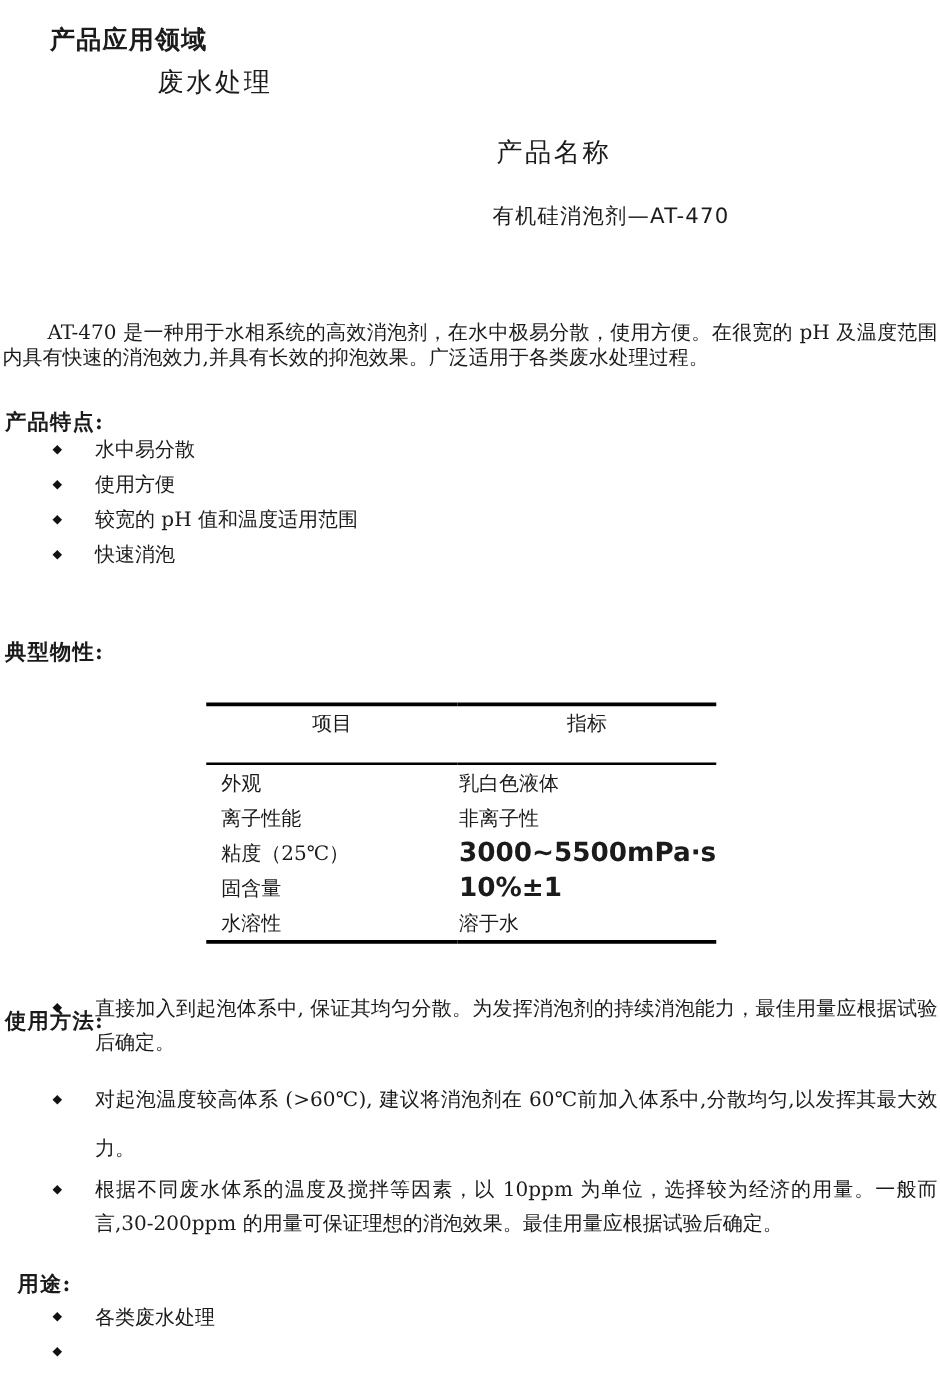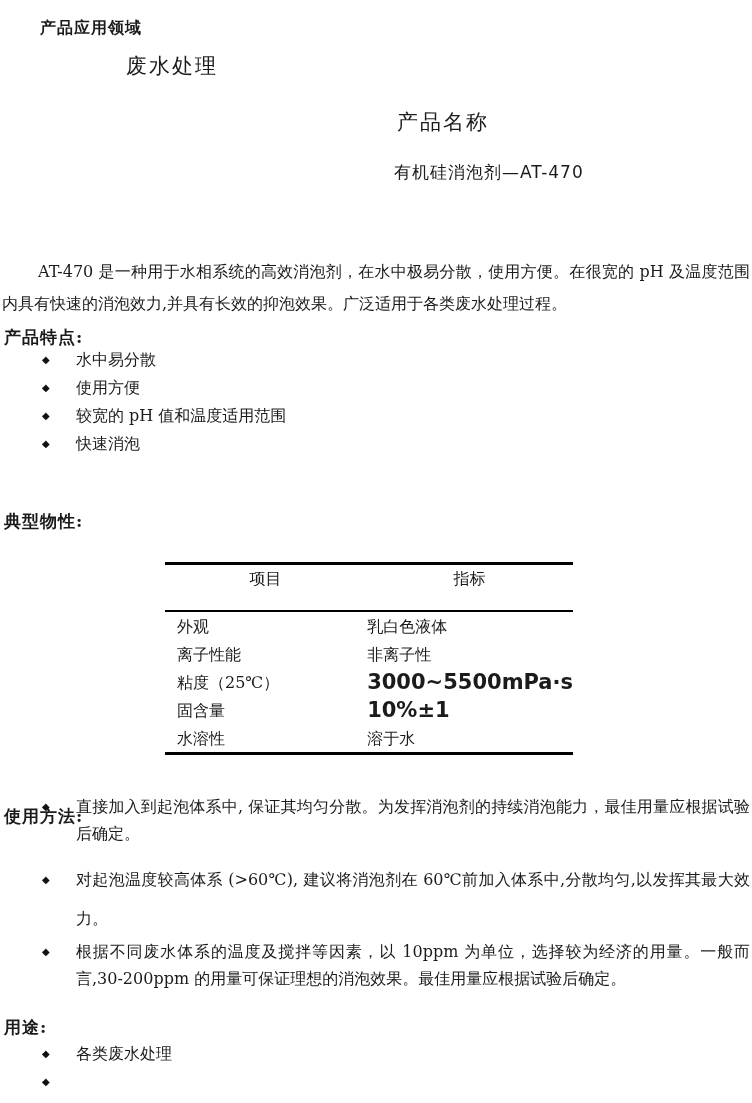--- a/index.html
+++ b/index.html
@@ -9,52 +9,52 @@
     height:1103px;
     background:#ffffff;
     color:#1b1b1b;
     font-family:"DejaVu Serif","Liberation Serif",serif;
     overflow:hidden;
   }
   
   .app-area-label{
     position:absolute;left:40px;top:18px;
     font-family:"DejaVu Sans","Liberation Sans",sans-serif;
-    font-size:16px;font-weight:bold;letter-spacing:1px;
+    font-size:20px;font-weight:bold;letter-spacing:1px;
   }
   .app-area-value{
     position:absolute;left:126px;top:52px;
     font-family:"DejaVu Sans","Liberation Sans",sans-serif;
     font-size:21px;letter-spacing:2px;
   }
   .product-name-label{
     position:absolute;left:397px;top:108px;
     font-family:"DejaVu Sans","Liberation Sans",sans-serif;
     font-size:21px;letter-spacing:2px;
   }
   .product-title{
     position:absolute;left:394px;top:161px;
     font-family:"DejaVu Sans","Liberation Sans",sans-serif;
     font-size:17px;letter-spacing:1px;
   }
   
   .intro{
     position:absolute;left:2px;right:2px;top:240px;
-    font-size:16px;line-height:32px;
+    font-size:16px;line-height:20px;
     text-align:justify;text-indent:36px;
   }
   
   .sec-heading{
     position:absolute;left:4px;
     font-size:17px;font-weight:bold;letter-spacing:1px;
   }
   .h-features{top:326px;}
   .h-props{top:510px;}
   .h-usage{top:805px;}
-  .h-apps{top:1016px;}
+  .h-apps{top:1016px;margin-left:10px;}
   
   .bullet-list{position:absolute;left:0;right:2px;}
   .features-list{top:346px;}
   .usage-list{top:793px;}
   .apps-list{top:1040px;}
   .bullet-item{display:flex;align-items:flex-start;font-size:16px;line-height:28px;}
   .features-list .bullet-item{margin-bottom:0;}
   .bullet-glyph{
     flex:none;width:34px;padding-left:42px;
     font-family:"DejaVu Sans","Liberation Sans",sans-serif;

